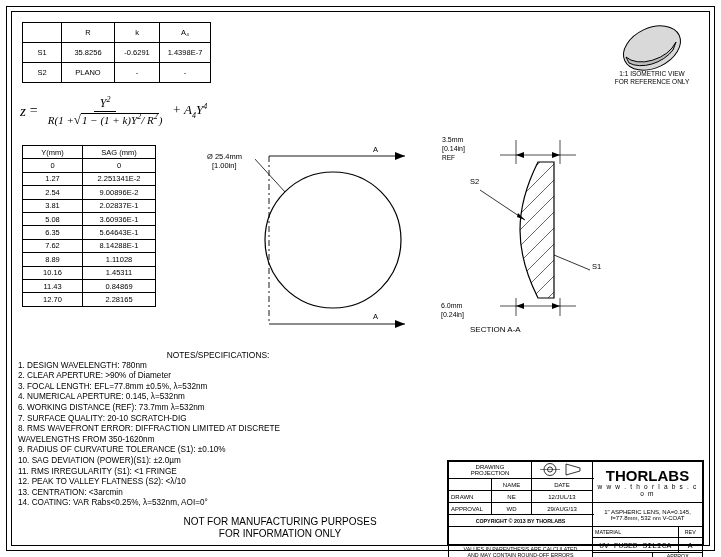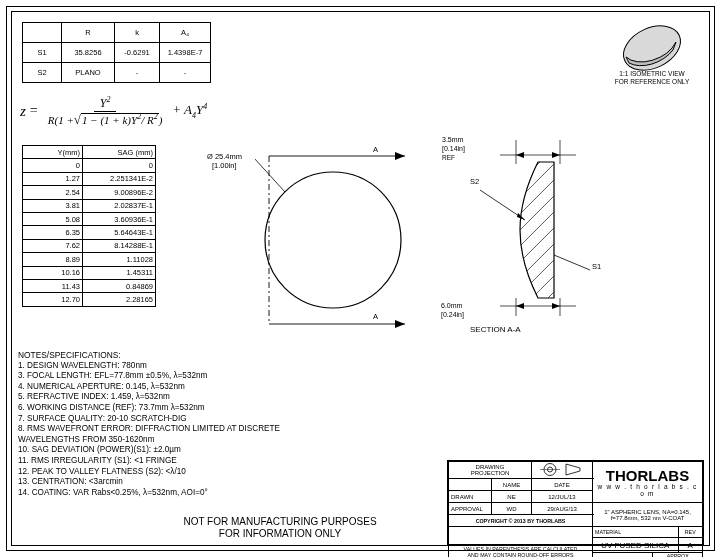--- a/index.html
+++ b/index.html
@@ -41,30 +41,30 @@
   .frac .num{border-bottom:1px solid #000;padding:0 6px 1px 6px;font-size:12px;text-align:right;}
   .frac .den{padding:1px 4px 0 4px;font-size:11px;}
   .sup{font-size:8px;vertical-align:super;}
   .sub{font-size:8px;vertical-align:sub;}
   .radical{border-top:1px solid #000;padding:0 1px;}
   
   #sag-table{
     position:absolute;left:22px;top:145px;border-collapse:collapse;font-size:7.5px;
   }
   #sag-table td{
-    border:1px solid #000;text-align:right;height:12.4px;padding:0 2px;
+    border:1px solid #000;text-align:center;height:12.4px;padding:0 2px;
     font-weight:normal;
   }
   #sag-table .s0{width:55px;}
   #sag-table .s1{width:68px;margin-top:10px;}
   
   #notes{
     position:absolute;left:18px;top:350px;width:400px;font-size:8.2px;line-height:10.6px;
   }
-  #notes .nhead{font-size:8.4px;}
+  #notes .nhead{font-size:8.4px;text-align:center;}
   
   #foronly{
     position:absolute;left:140px;top:516px;width:280px;text-align:center;
     font-size:10px;line-height:12px;
   }
   
   #front-view{position:absolute;left:255px;top:140px;width:190px;height:200px;}
   #front-view svg{display:block;}
   .dimtxt{font-size:7.5px;font-family:"Liberation Sans", sans-serif;}
   
@@ -281,27 +281,28 @@
   <div style="position:absolute;left:442px;top:136px;font-size:7px;">3.5mm</div>
   <div style="position:absolute;left:442px;top:145px;font-size:7px;">[0.14in]</div>
   <div style="position:absolute;left:442px;top:154px;font-size:6.5px;">REF</div>
   <div style="position:absolute;left:441px;top:302px;font-size:7px;">6.0mm</div>
   <div style="position:absolute;left:441px;top:311px;font-size:7px;">[0.24in]</div>
   <div id="sec-cap">SECTION A-A</div>
 
   <div id="notes">
     <div class="nhead">NOTES/SPECIFICATIONS:</div>
     <div>1. DESIGN WAVELENGTH: 780nm</div>
+    <div>2. CLEAR APERTURE: &gt;90% of Diameter</div>
     <div>3. FOCAL LENGTH: EFL=77.8mm ±0.5%, λ=532nm</div>
     <div>4. NUMERICAL APERTURE: 0.145, λ=532nm</div>
-    <div>5. REFRACTIVE INDEX: 1.459,  λ=532nm</div>
     <div>6. WORKING DISTANCE (REF): 73.7mm  λ=532nm</div>
     <div>7. SURFACE QUALITY: 20-10 SCRATCH-DIG</div>
     <div>8. RMS WAVEFRONT ERROR: DIFFRACTION LIMITED AT DISCRETE</div>
     <div>    WAVELENGTHS FROM 350-1620nm</div>
+    <div>9. RADIUS OF CURVATURE TOLERANCE (S1): ±0.10%</div>
     <div>10. SAG DEVIATION (POWER)(S1): ±2.0µm</div>
     <div>11. RMS IRREGULARITY (S1): &lt;1 FRINGE</div>
     <div>12. PEAK TO VALLEY FLATNESS (S2): &lt;λ/10</div>
     <div>13. CENTRATION: &lt;3arcmin</div>
     <div>14. COATING: VAR Rabs&lt;0.25%, λ=532nm, AOI=0°</div>
   </div>
 
   <div id="foronly">
     <div>NOT FOR MANUFACTURING PURPOSES</div>
     <div>FOR INFORMATION ONLY</div>
@@ -361,21 +362,21 @@
             <tbody>
                   <tr>
               <td style="border:0;border-right:1px solid #000;width:78%;" class="tiny">MATERIAL</td>
               <td style="border:0;" class="tiny center">REV</td>
             </tr>
           </tbody>
               </table>
         </td>
       </tr>
       <tr>
-        <td style="height:14px;padding:0;">
+        <td style="height:14px;padding:0;font-family:Liberation Mono, monospace;">
           <table style="width:100%;border:0;">
             <tbody>
                   <tr>
               <td style="border:0;border-right:1px solid #000;width:78%;font-size:8px;" class="center">UV FUSED SILICA</td>
               <td style="border:0;font-size:8px;" class="center">A</td>
             </tr>
           </tbody>
               </table>
         </td>
       </tr>

